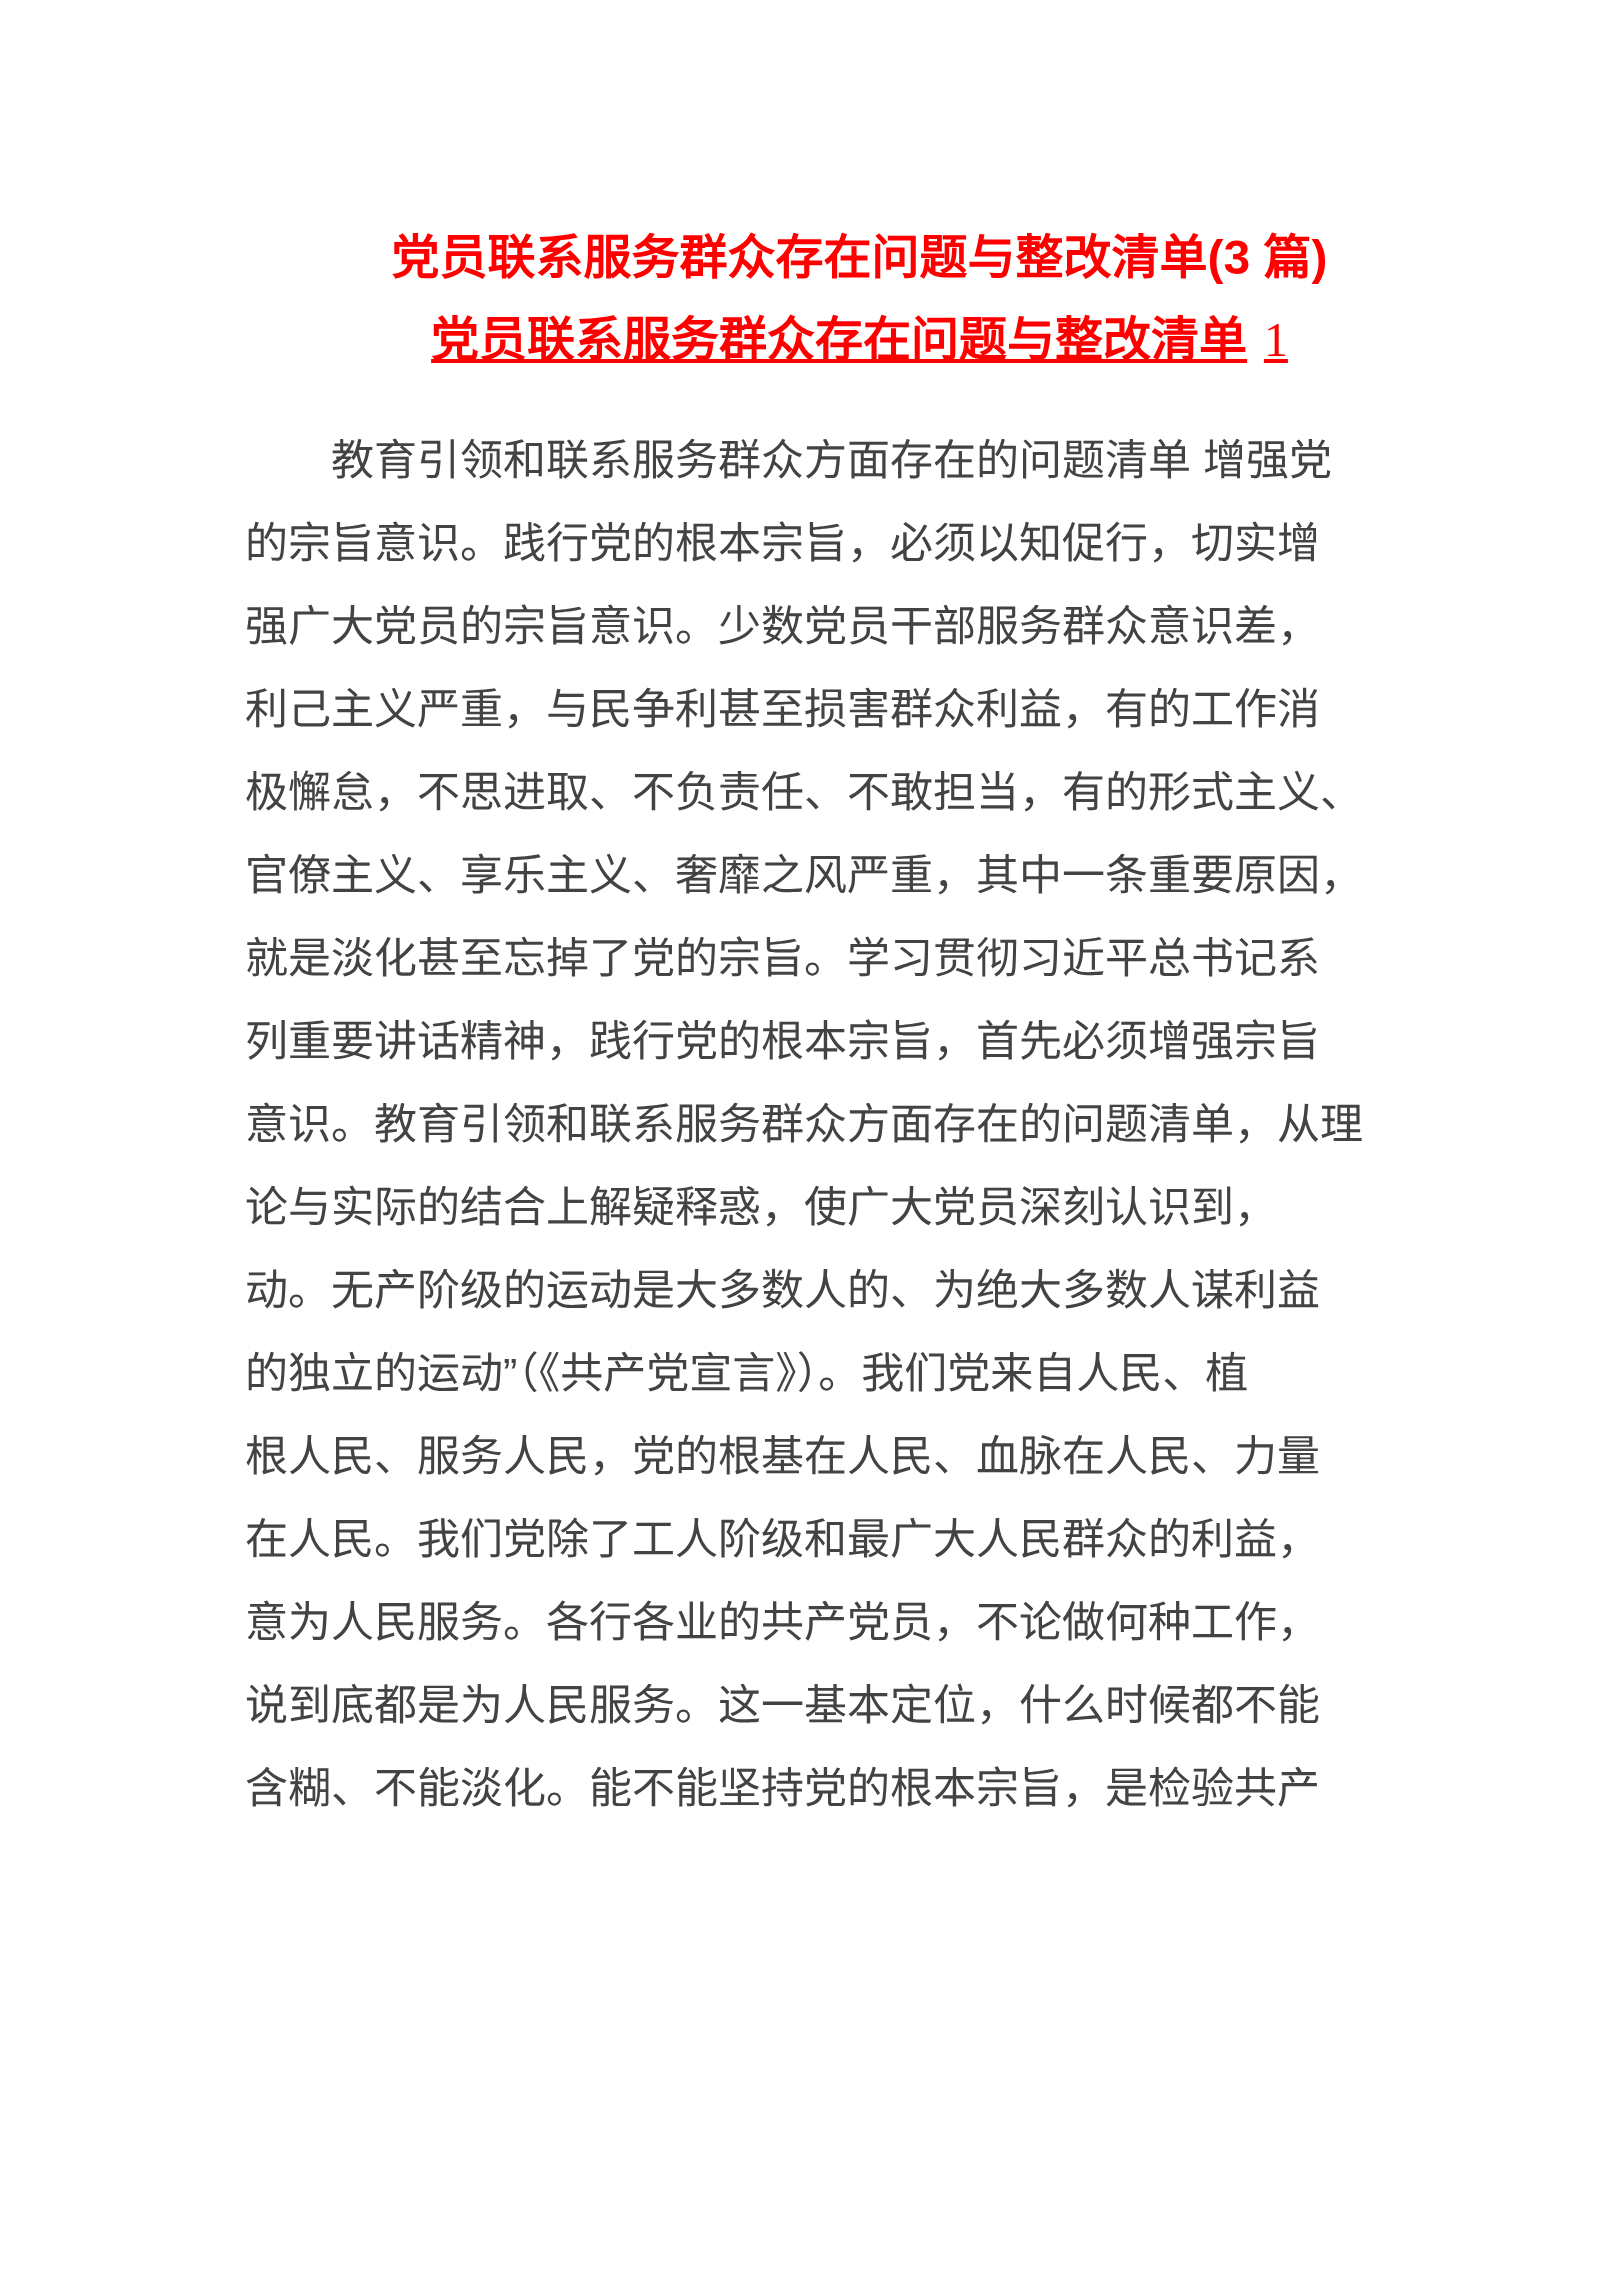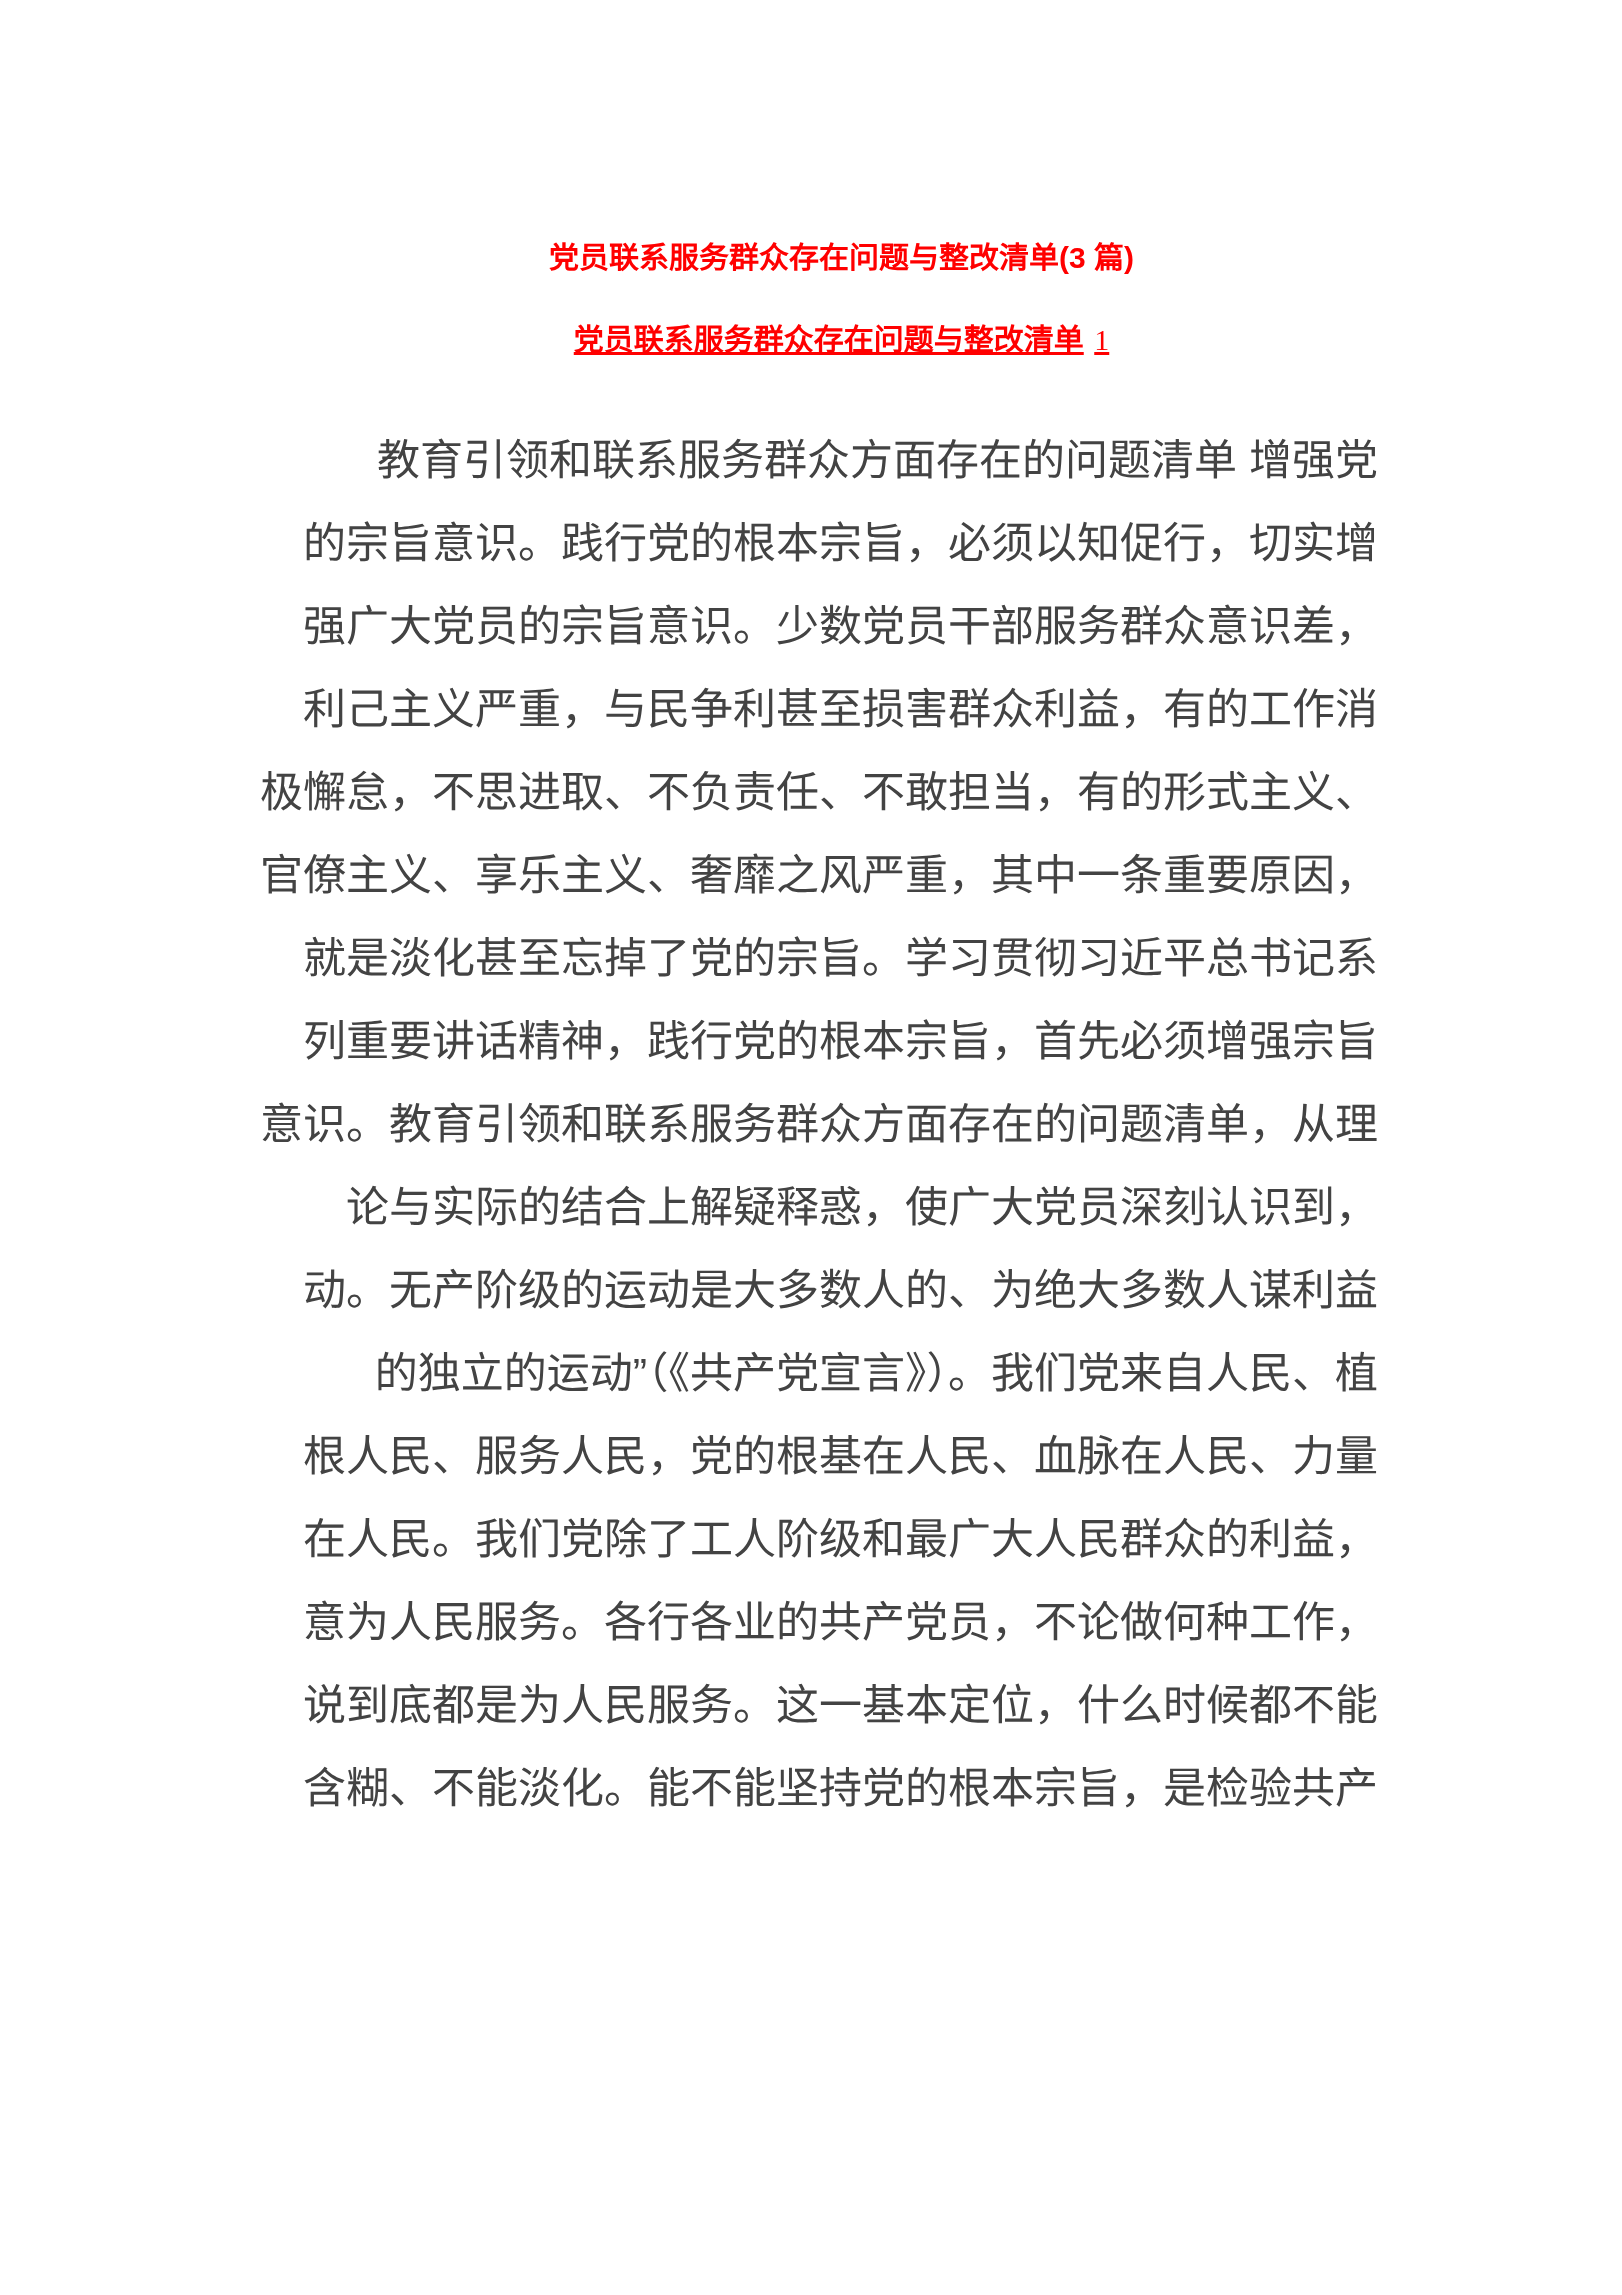--- a/index.html
+++ b/index.html
@@ -16,41 +16,41 @@
     font-family: "Liberation Sans", "DejaVu Sans", sans-serif;
   }
   .content {
     position: absolute;
     left: 245px;
     top: 217px;
     width: 1133px;
   }
   .doc-title {
     margin: 0;
-    font-size: 30px;
+    font-size: 48px;
     font-weight: 700;
     line-height: 82px;
     color: var(--title-color, #ff0000);
     text-align: center;
     text-indent: 2em; 
     white-space: nowrap;
   }
   .title-number {
     font-family: "Liberation Serif", "DejaVu Serif", serif;
     font-weight: 400;
     margin-left: 0.35em;
   }
   .body-paragraph {
     margin-top: 38px;
   }
   .body-line {
     font-size: 43px;
     line-height: 83px;
     color: var(--body-color, #434343);
-    text-align: right;
+    text-align: left;
     white-space: nowrap;
     letter-spacing: 0;
   }
   .body-line.first-line-indent {
     text-indent: 2em;
   }
 </style>
 </head>
 <body>
 

